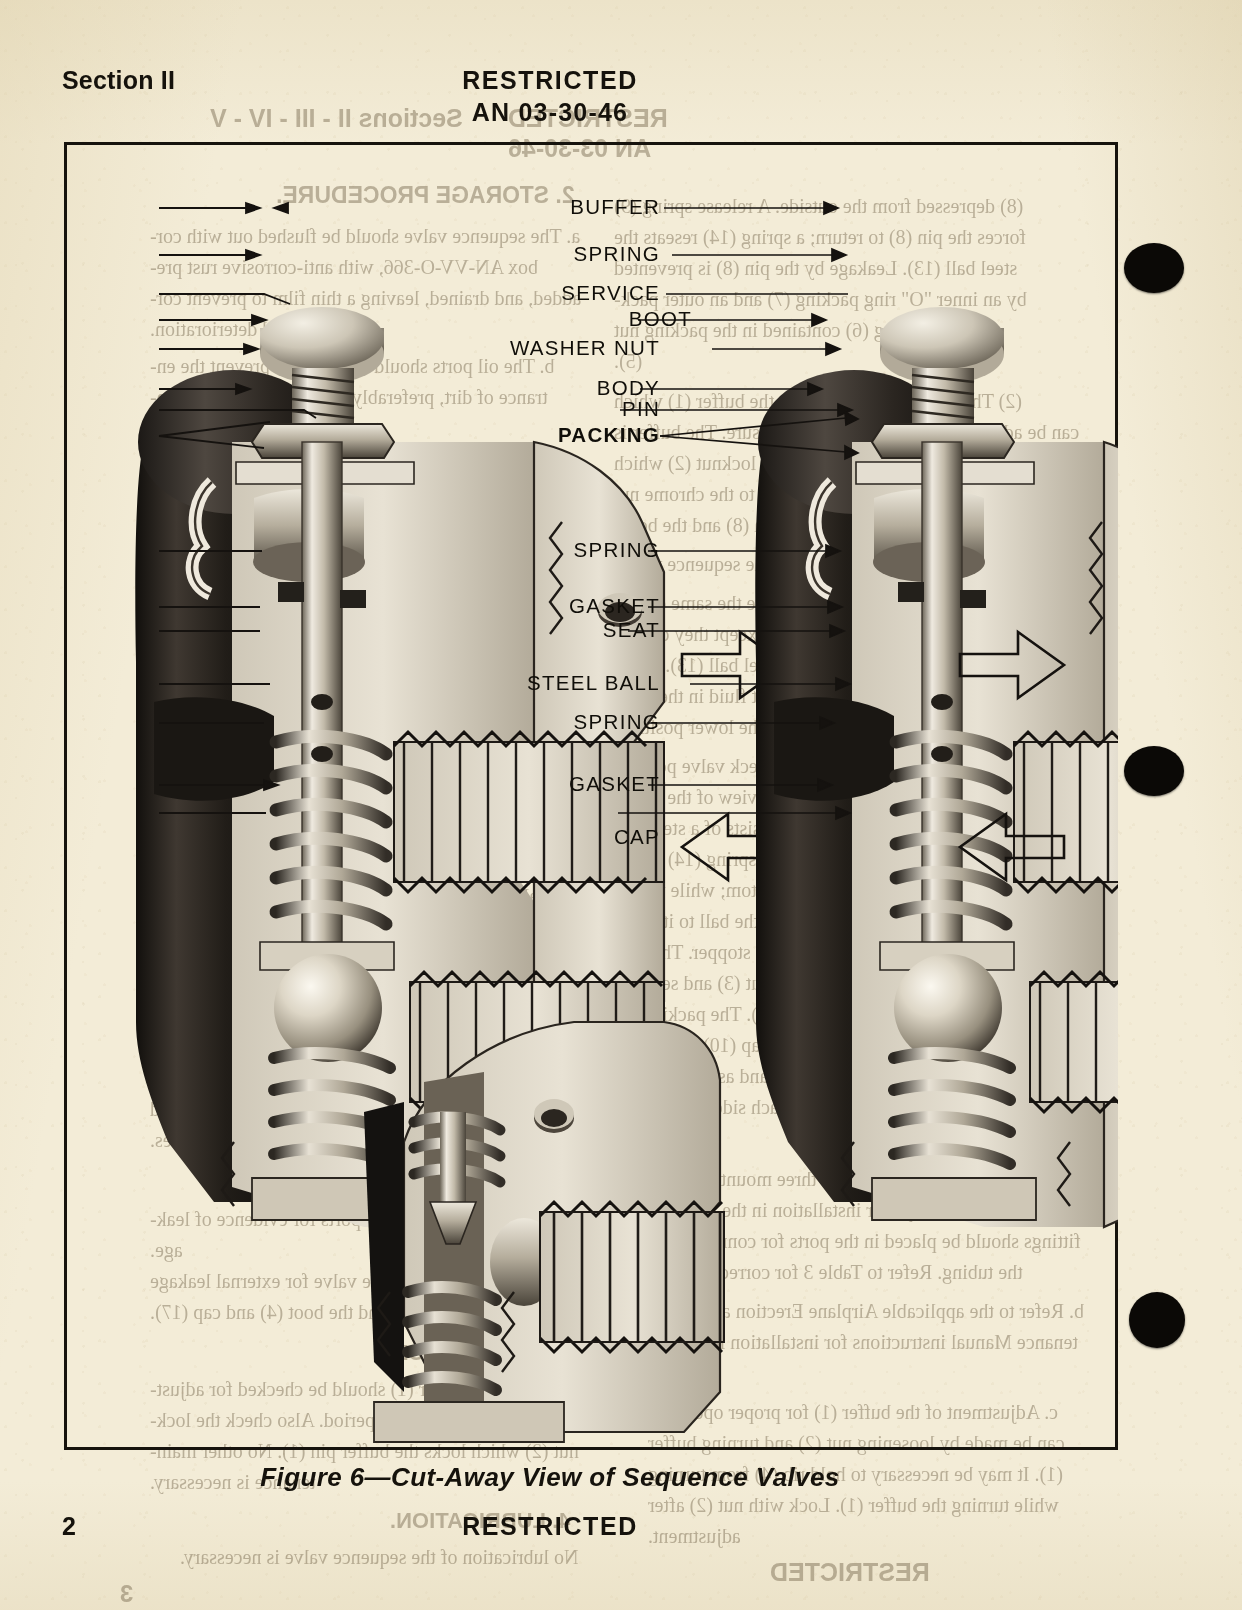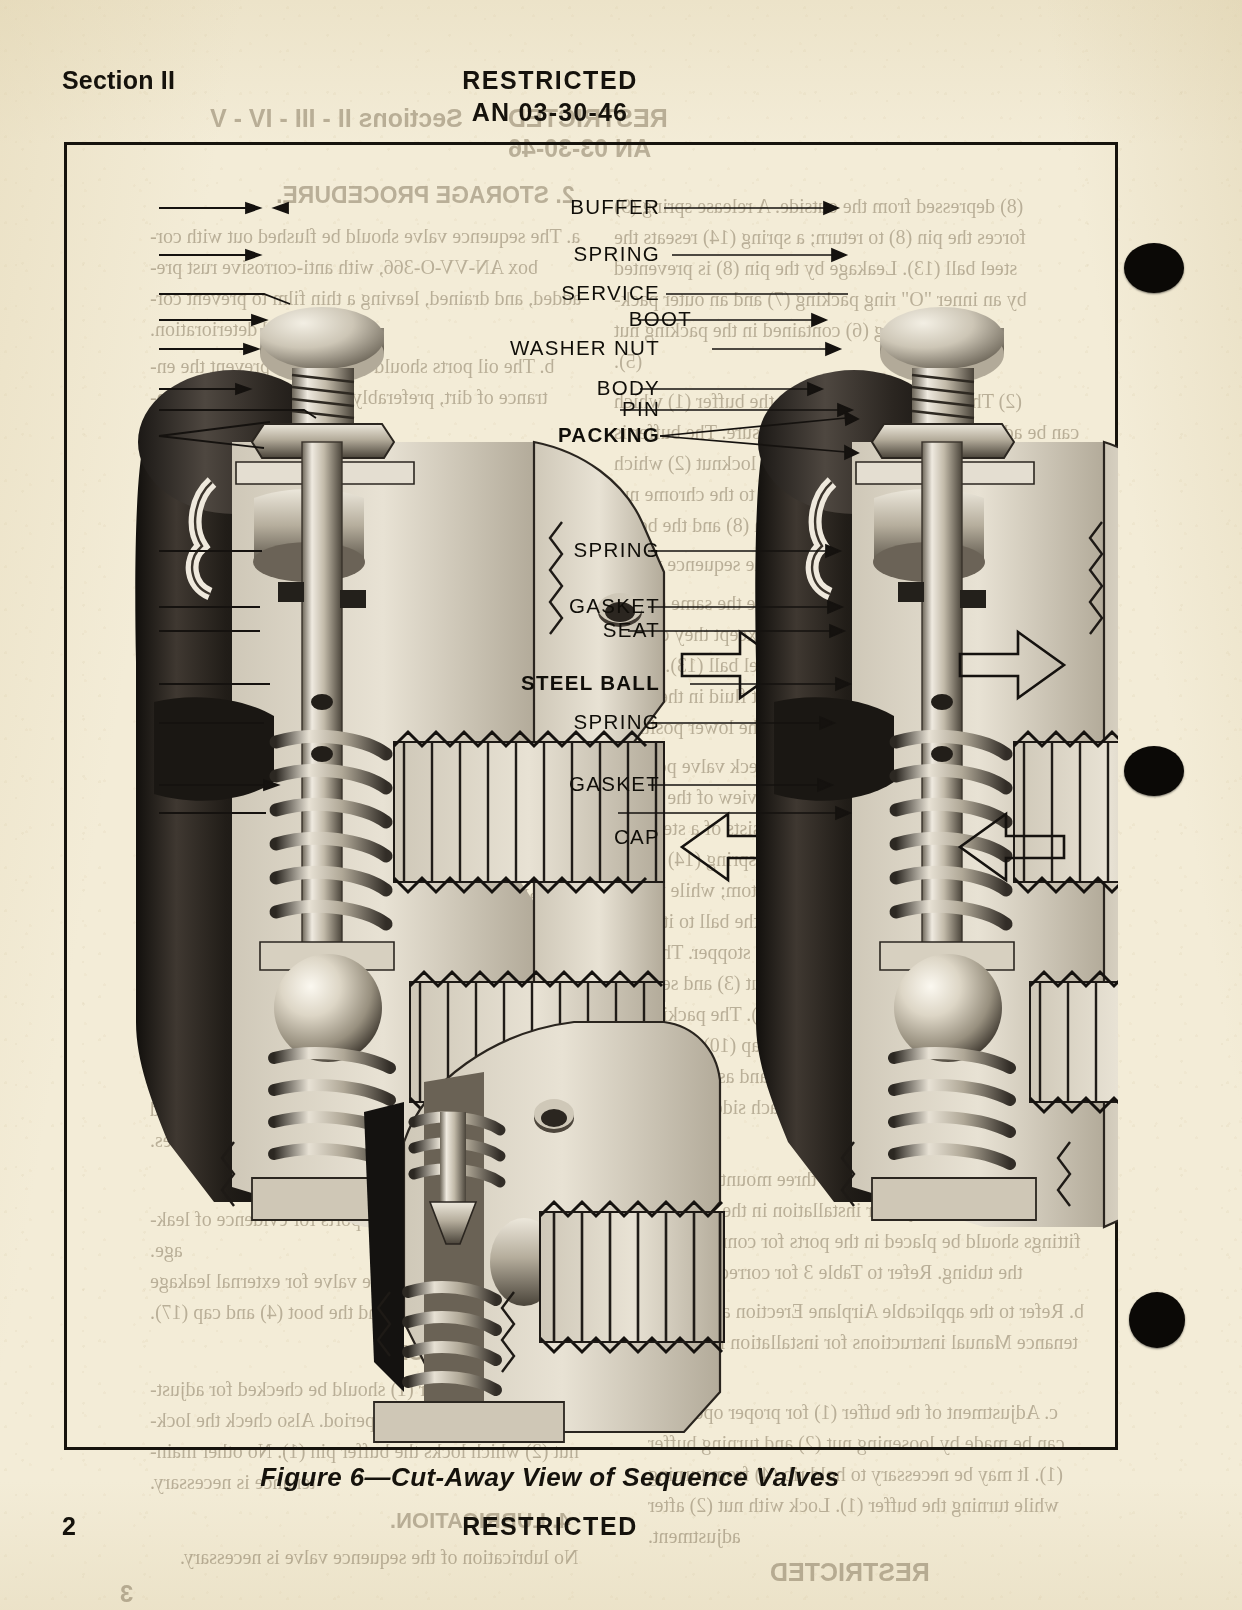--- a/index.html
+++ b/index.html
@@ -643,21 +643,21 @@
     <div class="lbl" style="top: 242px; right: 582px; left: auto;">SPRING</div>
     <div class="lbl" style="top: 281px; right: 582px; left: auto;">SERVICE</div>
     <div class="lbl" style="top: 307px; right: 550px; left: auto;">BOOT</div>
     <div class="lbl" style="top: 336px; right: 582px; left: auto;">WASHER NUT</div>
     <div class="lbl" style="top: 376px; right: 582px; left: auto;">BODY</div>
     <div class="lbl" style="top: 397px; right: 582px; left: auto;">PIN</div>
     <div class="lbl" style="top: 423px; right: 582px; left: auto; font-weight: bold;">PACKING</div>
     <div class="lbl" style="top: 538px; right: 582px; left: auto;">SPRING</div>
     <div class="lbl" style="top: 594px; right: 582px; left: auto;">GASKET</div>
     <div class="lbl" style="top: 618px; right: 582px; left: auto;">SEAT</div>
-    <div class="lbl" style="top: 671px; right: 582px; left: auto; font-weight: bold;">STEEL BALL</div>
+    <div class="lbl" style="top: 671px; right: 582px; left: auto;">STEEL BALL</div>
     <div class="lbl" style="top: 710px; right: 582px; left: auto;">SPRING</div>
     <div class="lbl" style="top: 772px; right: 582px; left: auto;">GASKET</div>
     <div class="lbl" style="top: 800px; right: 582px; left: auto; margin-top: 25px;">CAP</div>
   </div>
 
 <div id="punch-layer">
     <div class="punch-hole" style="left: 1124px; top: 243px; width: 60px; height: 50px;"></div>
     <div class="punch-hole" style="left: 1124px; top: 746px; width: 60px; height: 50px;"></div>
     <div class="punch-hole" style="left: 1129px; top: 1292px; width: 56px; height: 56px;"></div>
   </div>

